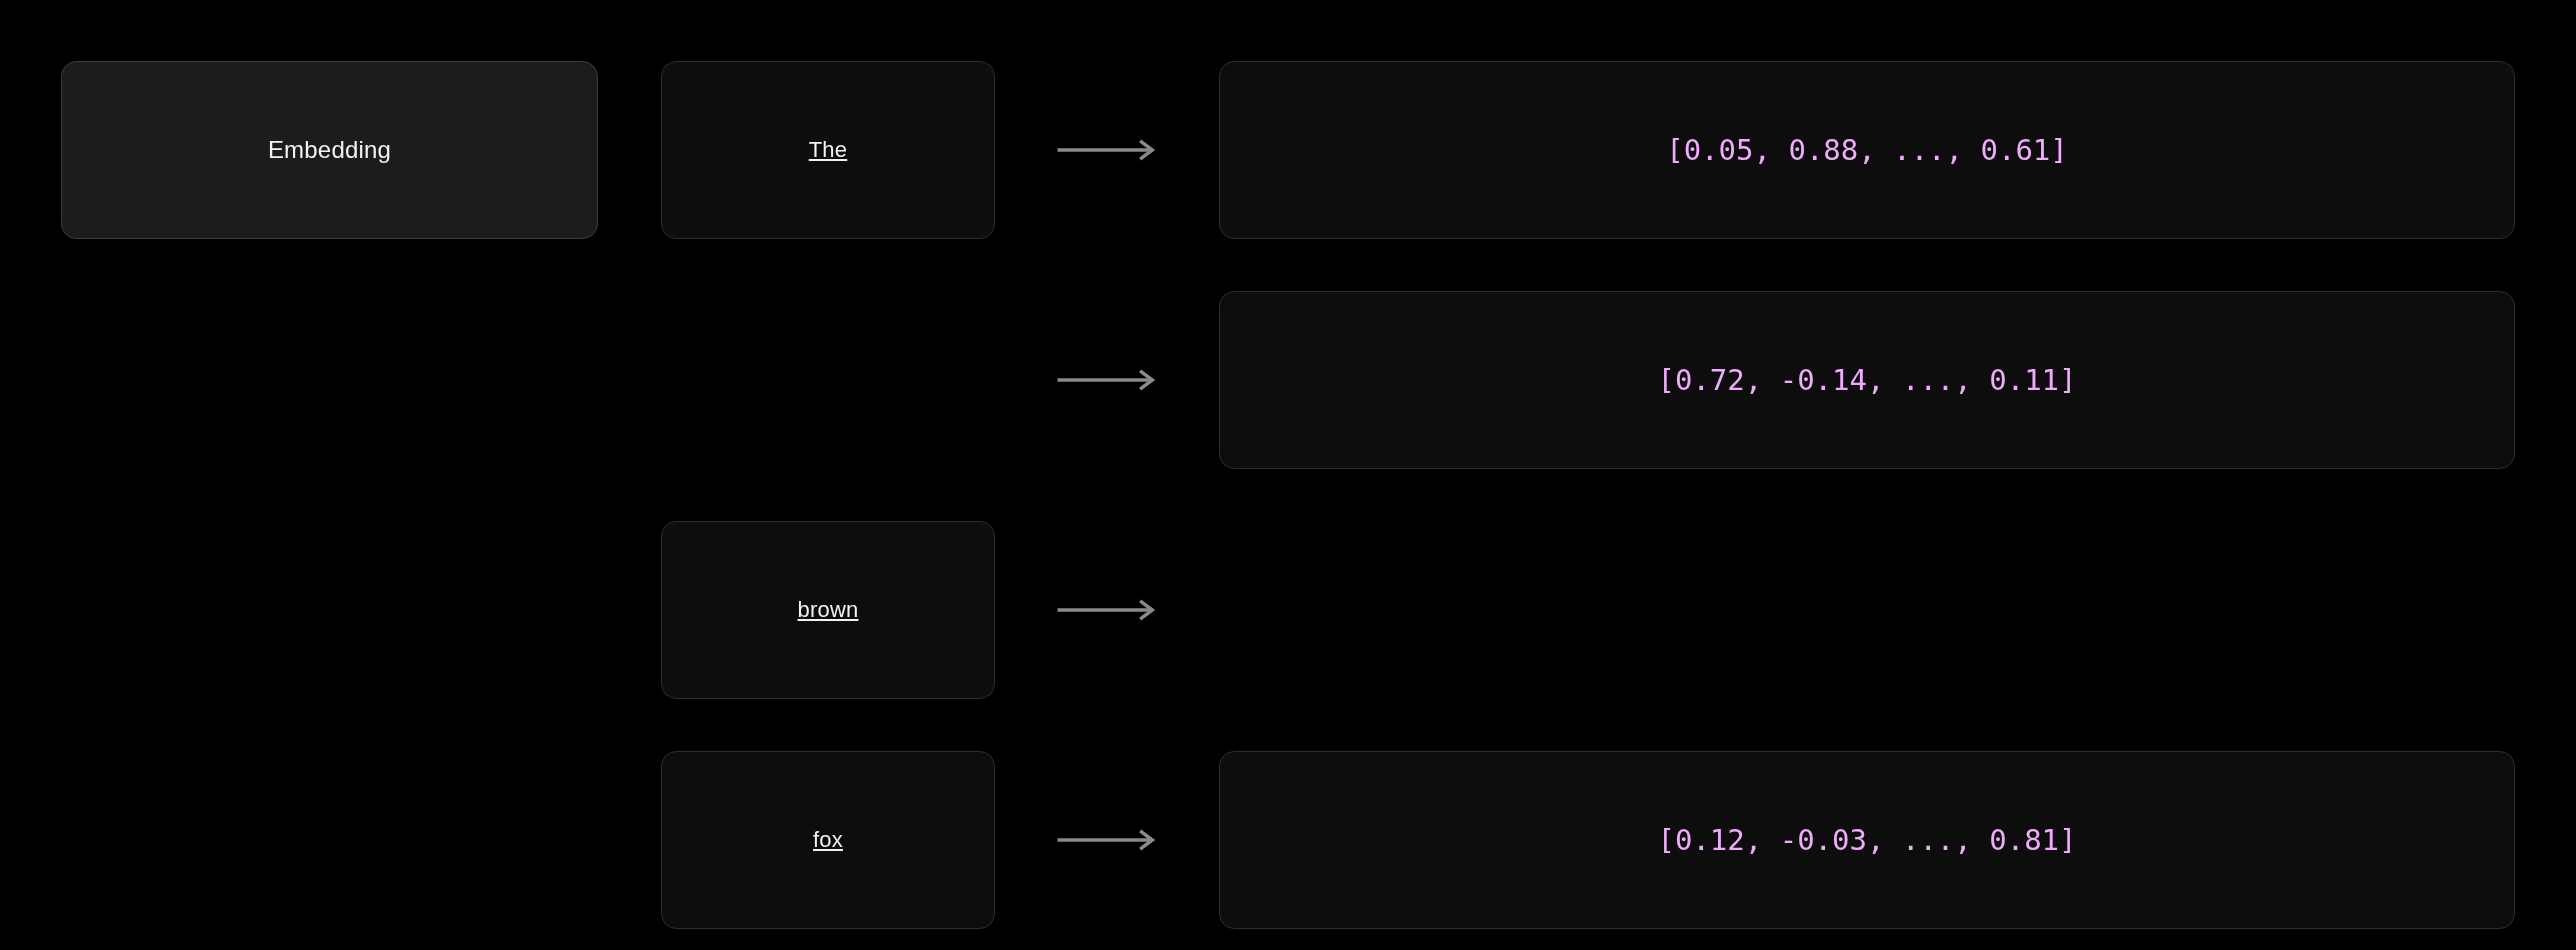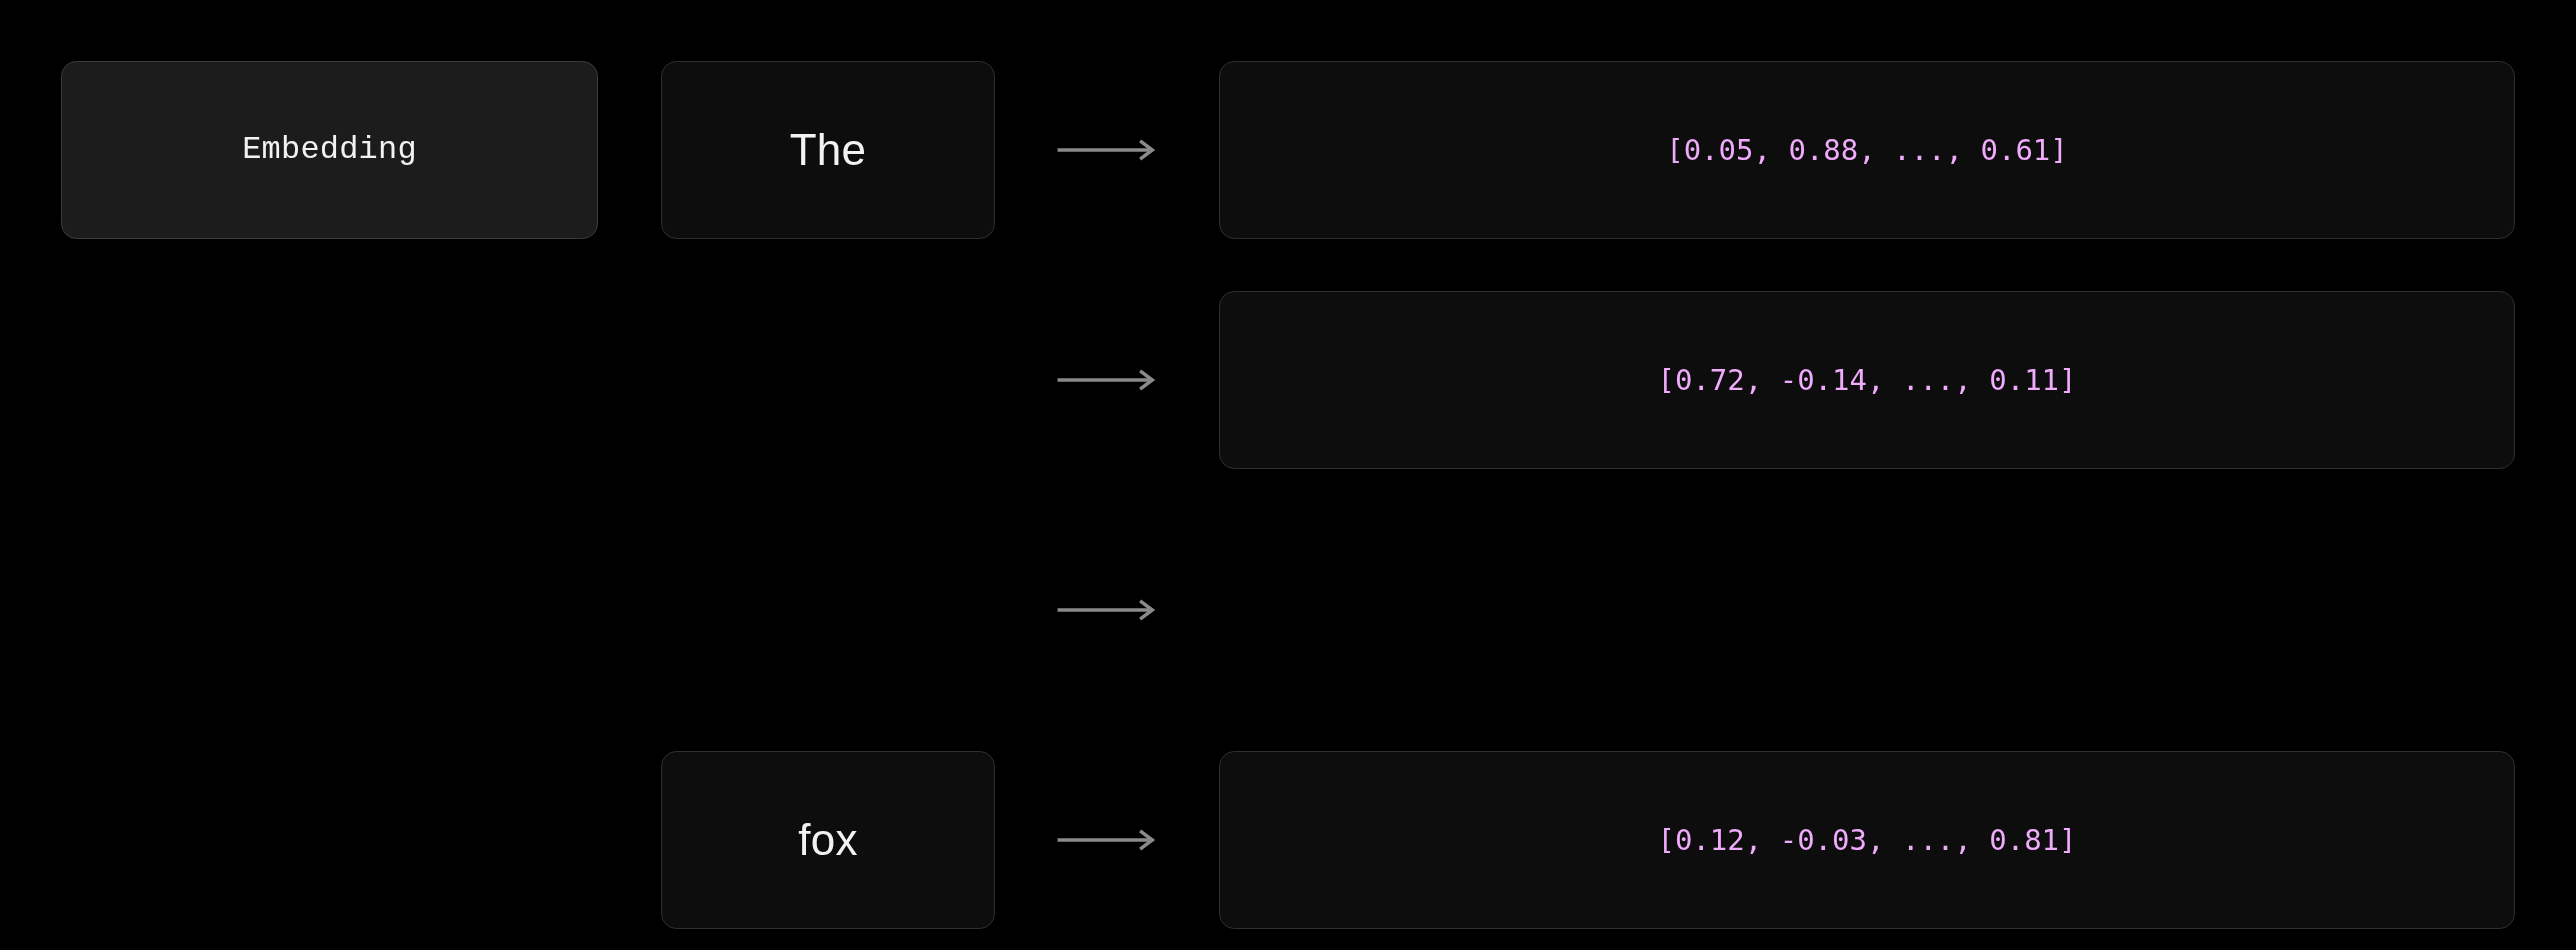--- a/index.html
+++ b/index.html
@@ -30,22 +30,22 @@
     background: #1c1c1c;
     border: 1.2px solid #3b3b3b;
     border-radius: 15.3px;
     display: flex;
     align-items: center;
     justify-content: center;
   }
 
   .stage-label {
     color: #f2f2f2;
-    font-family: Liberation Mono, monospace;
-    font-size: 32px;
+    font-family: Liberation Sans, sans-serif;
+    font-size: 24px;
     font-weight: 400;
     letter-spacing: 0.2px;
     line-height: 1;
   }
 
   
   .row {
     position: absolute;
     left: 0;
     width: 2576px;
@@ -64,24 +64,25 @@
     border: 1.2px solid #2f2f2f;
     border-radius: 15.3px;
     display: flex;
     align-items: center;
     justify-content: center;
   }
 
   .token-label {
     color: #f2f2f2;
     font-family: "Liberation Sans", sans-serif;
-    font-size: 44px;
+    font-size: 22px;
     font-weight: 400;
     letter-spacing: 0.2px;
     line-height: 1;
+    text-decoration: underline;
   }
 
   
   .arrow {
     position: absolute;
     left: 1020px;
     top: 0;
     width: 176px;
     height: 178px;
     display: flex;
@@ -150,20 +151,23 @@
         <path d="M2 17 H122" stroke="#8a8a8a" stroke-width="4.5" fill="none" stroke-linecap="butt"></path>
         <path d="M110 5 L126 17 L110 29" stroke="#8a8a8a" stroke-width="4.5" fill="none" stroke-linecap="butt" stroke-linejoin="miter"></path>
       </svg>
     </div>
     <div class="vector-card">
       <span class="vector-text">[0.72, -0.14, ..., 0.11]</span>
     </div>
   </div>
 
   <div class="row" style="top:521px;">
+    <div class="token-card">
+      <span class="token-label">brown</span>
+    </div>
     <div class="arrow">
       <svg width="104" height="26" viewBox="0 0 136 34" aria-hidden="true">
         <path d="M2 17 H122" stroke="#8a8a8a" stroke-width="4.5" fill="none" stroke-linecap="butt"></path>
         <path d="M110 5 L126 17 L110 29" stroke="#8a8a8a" stroke-width="4.5" fill="none" stroke-linecap="butt" stroke-linejoin="miter"></path>
       </svg>
     </div>
   </div>
 
   <div class="row" style="top:751px;">
     <div class="token-card">

